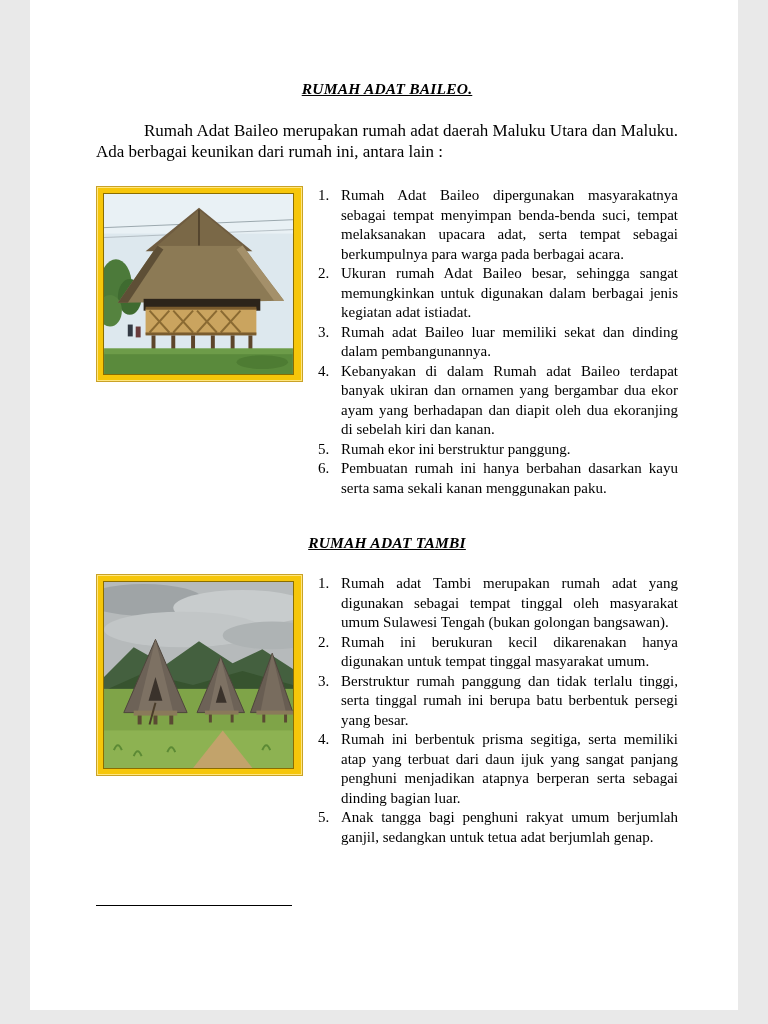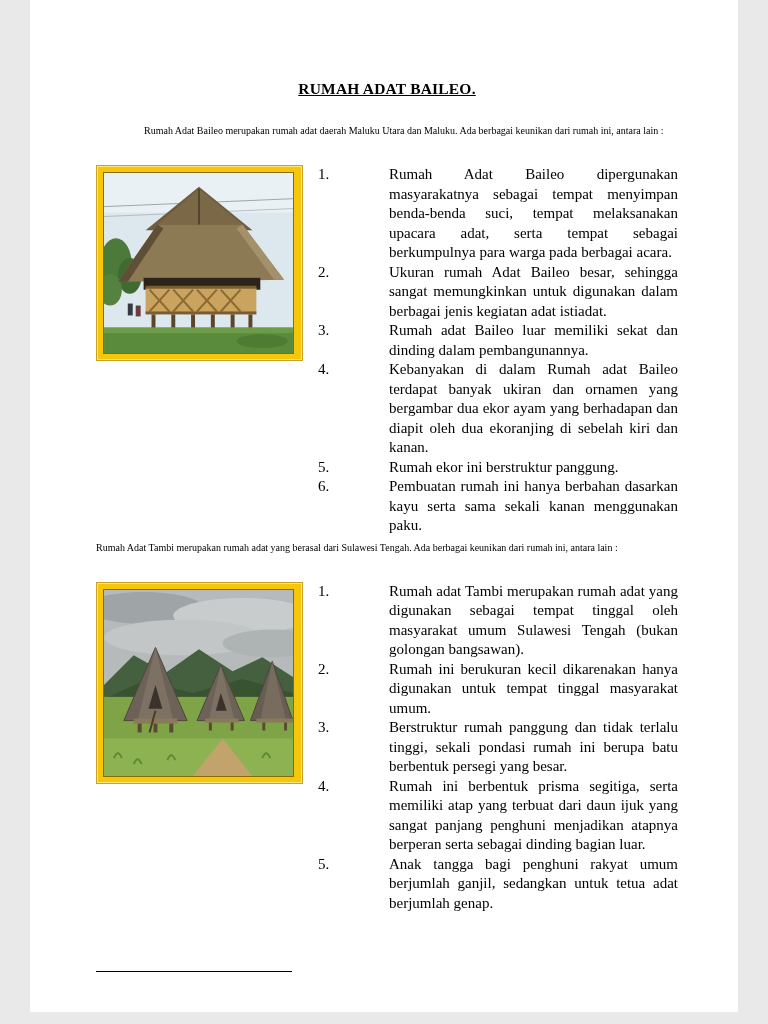--- a/index.html
+++ b/index.html
@@ -18,46 +18,47 @@
     min-height: 1010px;
     padding: 80px 60px 40px 66px;
   }
   .doc-title {
     text-align: center;
     font-weight: bold;
     text-decoration: underline;
     font-size: 15.5px;
     margin: 0 0 22px 0;
     letter-spacing: 0.2px;
+    font-style: italic;
   }
   .doc-title.second { margin-top: 36px; }
   .intro {
-    font-size: 10px;
+    font-size: 17px;
     line-height: 21px;
     text-align: justify;
-    margin: 1px 0 24px 0;
+    margin: 8px 0 24px 0;
   }
   .intro.indent-first { text-indent: 48px; }
   .row { display: flex; gap: 15px; align-items: flex-start; }
   .photo-col { flex: 0 0 207px; }
   .photo-frame {
     background: #f6c60a;
     padding: 6px;
     border: 1px solid #c9a227;
     box-shadow: inset 0 0 0 1px #ffe680;
   }
   .photo-frame svg { display: block; border: 1px solid #8a6d00; }
   .list-col { flex: 1; min-width: 0; }
   .num-list {
     margin: 0; padding: 0; list-style: none;
     font-size: 15px; line-height: 19.5px;
   }
   .num-item { display: flex; }
   .num { flex: 0 0 18px; margin-right: 5px; }
-  .itext { flex: 1; text-align: justify; margin-left: 48px; }
+  .itext { flex: 1; text-align: justify; }
   .footnote-rule {
     width: 196px;
     border-top: 1px solid #000;
     margin-top: 58px;
   }
 </style>
 </head>
 <body>
 
 <div class="page">
@@ -139,22 +140,22 @@
           <span class="itext">Rumah ekor ini berstruktur panggung.</span>
         </li>
         <li class="num-item">
           <span class="num">6.</span>
           <span class="itext">Pembuatan rumah ini hanya berbahan dasarkan kayu serta sama sekali kanan menggunakan paku.</span>
         </li>
       </ol>
     </div>
   </div>
 
-
-  <p class="intro">Rumah Adat Tambi merupakan rumah adat yang berasal dari Sulawesi Tengah. Ada berbagai keunikan dari rumah ini, antara lain :</p>
+  <h1 class="doc-title second">RUMAH ADAT TAMBI</h1>
+
 
   <div class="row">
     <div class="photo-col">
       <div class="photo-frame">
         <svg width="191" height="188" viewBox="0 0 191 188" xmlns="http://www.w3.org/2000/svg">
           <rect x="0" y="0" width="191" height="188" fill="#b6babb"></rect>
           <ellipse cx="40" cy="18" rx="60" ry="16" fill="#9fa4a6"></ellipse>
           <ellipse cx="140" cy="26" rx="70" ry="18" fill="#c8cccd"></ellipse>
           <ellipse cx="80" cy="48" rx="80" ry="18" fill="#c2c6c7"></ellipse>
           <ellipse cx="170" cy="54" rx="50" ry="14" fill="#aeb3b4"></ellipse>
@@ -197,21 +198,21 @@
         <li class="num-item">
           <span class="num">1.</span>
           <span class="itext">Rumah adat Tambi merupakan rumah adat yang digunakan sebagai tempat tinggal oleh masyarakat umum Sulawesi Tengah (bukan golongan bangsawan).</span>
         </li>
         <li class="num-item">
           <span class="num">2.</span>
           <span class="itext">Rumah ini berukuran kecil dikarenakan hanya digunakan untuk tempat tinggal masyarakat umum.</span>
         </li>
         <li class="num-item">
           <span class="num">3.</span>
-          <span class="itext">Berstruktur rumah panggung dan tidak terlalu tinggi, sekali pondasi rumah ini berupa batu berbentuk persegi yang besar.</span>
+          <span class="itext">Berstruktur rumah panggung dan tidak terlalu tinggi, serta tinggal rumah ini berupa batu berbentuk persegi yang besar.</span>
         </li>
         <li class="num-item">
           <span class="num">4.</span>
           <span class="itext">Rumah ini berbentuk prisma segitiga, serta memiliki atap yang terbuat dari daun ijuk yang sangat panjang penghuni menjadikan atapnya berperan serta sebagai dinding bagian luar.</span>
         </li>
         <li class="num-item">
           <span class="num">5.</span>
           <span class="itext">Anak tangga bagi penghuni rakyat umum berjumlah ganjil, sedangkan untuk tetua adat berjumlah genap.</span>
         </li>
       </ol>

